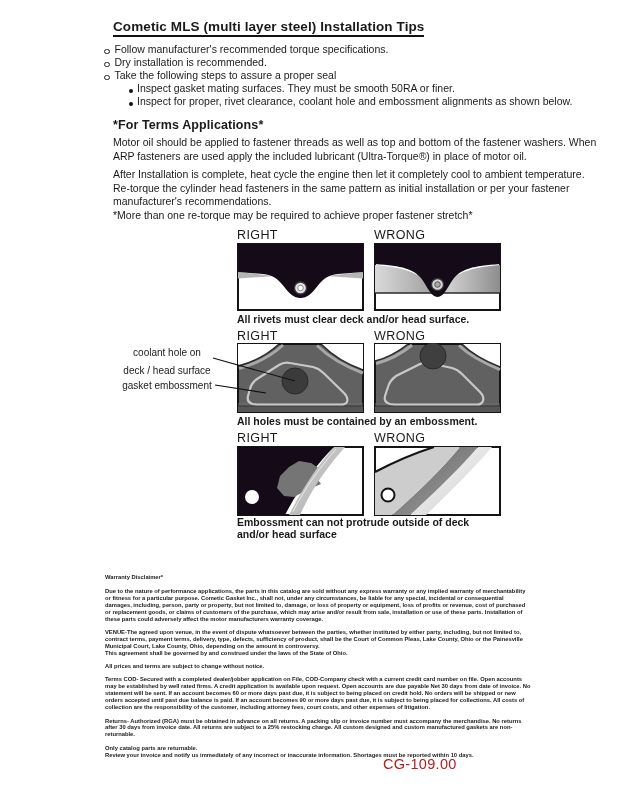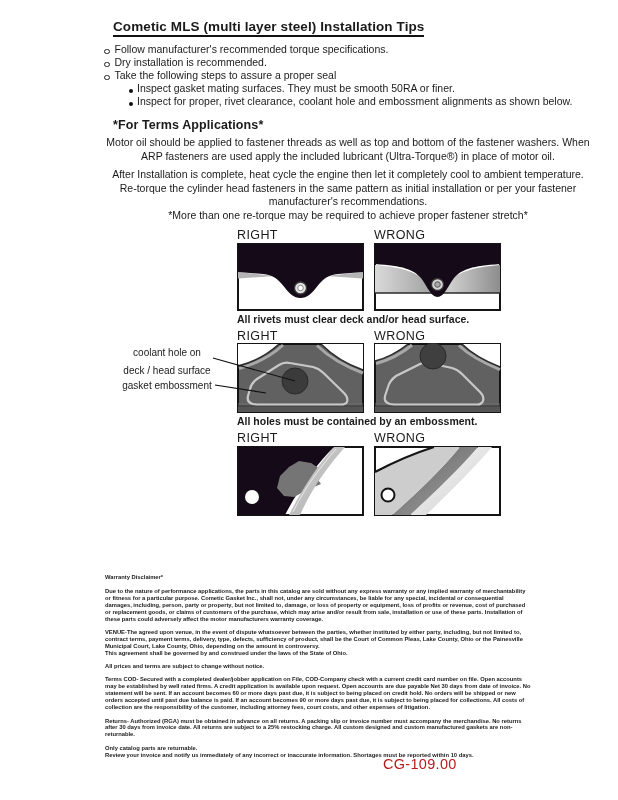--- a/index.html
+++ b/index.html
@@ -11,21 +11,21 @@
   .title{
     left:113px;top:19px;font-size:13.5px;font-weight:bold;
     border-bottom:2px solid #111;padding-bottom:1px;letter-spacing:.1px;
   }
   .bullets{left:104px;top:43px;width:500px;font-size:10.5px;line-height:13px;}
   .b-row{display:flex;align-items:center;}
   .b-row.sub{padding-left:25px;}
   .marker-o{flex:0 0 auto;width:3.5px;height:3.5px;border:1px solid #222;border-radius:50%;margin:4px 5px 0 0;}
   .marker-f{flex:0 0 auto;width:4px;height:4px;background:#111;border-radius:50%;margin:4px 4px 0 0;}
   .diesel-h{left:113px;top:118px;font-size:12.5px;font-weight:bold;letter-spacing:.1px;}
-  .para{left:106px;width:484px;font-size:10.5px;line-height:13.5px;text-align:center;}
+  .para{left:113px;width:484px;font-size:10.5px;line-height:13.5px;}
   .p1{top:136px;} .p2{top:168px;} .p3{top:209px;}
   .rw-label{width:127px;font-size:12.5px;font-weight:normal;letter-spacing:.4px;}
   .caption{font-size:10.5px;font-weight:bold;line-height:11.5px;}
   .panel{width:127px;height:70px;}
   .panel svg{display:block;}
   .ann-label{font-size:10px;line-height:18px;text-align:center;}
   .legal{left:105px;top:574px;width:426px;font-size:5.8px;line-height:6.9px;font-weight:bold;color:#222;}
   .legal .lp{white-space:pre-line;margin:0 0 6.5px 0;}
   .legal .lh{margin:0 0 7px 0;}
   .footer-code{left:383px;top:756px;font-size:14.5px;letter-spacing:.3px;color:#b91c1c;}
@@ -181,20 +181,21 @@
       </defs>
       <rect x="1" y="1" width="125" height="68" fill="#ffffff" stroke="#141414" stroke-width="2"></rect>
       <path d="M104,1 L118,1 C99,23 76,46 52,69 L36,69 C60,47 84,24 104,1 Z" fill="url(#bandl)"></path>
       <path d="M86,1 L104,1 C84,24 60,47 36,69 L18,69 C42,48 66,25 86,1 Z" fill="url(#bandd)"></path>
       <path d="M1,26 C20,16 38,8 60,1 L86,1 C66,25 42,48 18,69 L1,69 Z" fill="#cdcdcd"></path>
       <path d="M1,26 C20,16 38,8 60,1" stroke="#141414" stroke-width="2" fill="none"></path>
       <circle cx="14" cy="49" r="6.5" fill="#ffffff" stroke="#141414" stroke-width="2"></circle>
     </svg>
   </div>
 
+  <div class="abs caption" style="left:237px;top:517px;width:245px;">Embossment can not protrude outside of deck and/or head surface</div>
 
   <div class="abs legal">
     <p class="lh">Warranty Disclaimer*</p>
     <p class="lp">Due to the nature of performance applications, the parts in this catalog are sold without any express warranty or any implied warranty of merchantability or fitness for a particular purpose.  Cometic Gasket Inc., shall not, under any circumstances, be liable for any special, incidental or consequential damages, including, person, party or property, but not limited to, damage, or loss of property or equipment, loss of profits or revenue, cost of purchased or replacement goods, or claims of customers of the purchase, which may arise and/or result from sale, installation or use of these parts.  Installation of these parts could adversely affect the motor manufacturers warranty coverage.</p>
     <p class="lp">VENUE-The agreed upon venue, in the event of dispute whatsoever between the parties, whether instituted by either party, including, but not limited to, contract terms, payment terms, delivery, type, defects, sufficiency of product, shall be the Court of Common Pleas, Lake County, Ohio or the Painesville Municipal Court, Lake County, Ohio, depending on the amount in controversy.
 This agreement shall be governed by and construed under the laws of the State of Ohio.</p>
     <p class="lp">All prices and terms are subject to change without notice.</p>
     <p class="lp">Terms COD- Secured with a completed dealer/jobber application on File, COD-Company check with a current credit card number on file.  Open accounts may be established by well rated firms.  A credit application is available upon request.  Open accounts are due payable Net 30 days from date of invoice.  No statement will be sent.  If an account becomes 60 or more days past due, it is subject to being placed on credit hold.  No orders will be shipped or new orders accepted until past due balance is paid.  If an account becomes 90 or more days past due, it is subject to being placed for collections.  All costs of collection are the responsibility of the customer, including attorney fees, court costs, and other expenses of litigation.</p>
     <p class="lp">Returns- Authorized (RGA) must be obtained in advance on all returns.  A packing slip or invoice number must accompany the merchandise.  No returns after 30 days from invoice date.  All returns are subject to a 25% restocking charge.  All custom designed and custom manufactured gaskets are non-returnable.</p>
     <p class="lp">Only catalog parts are returnable.

